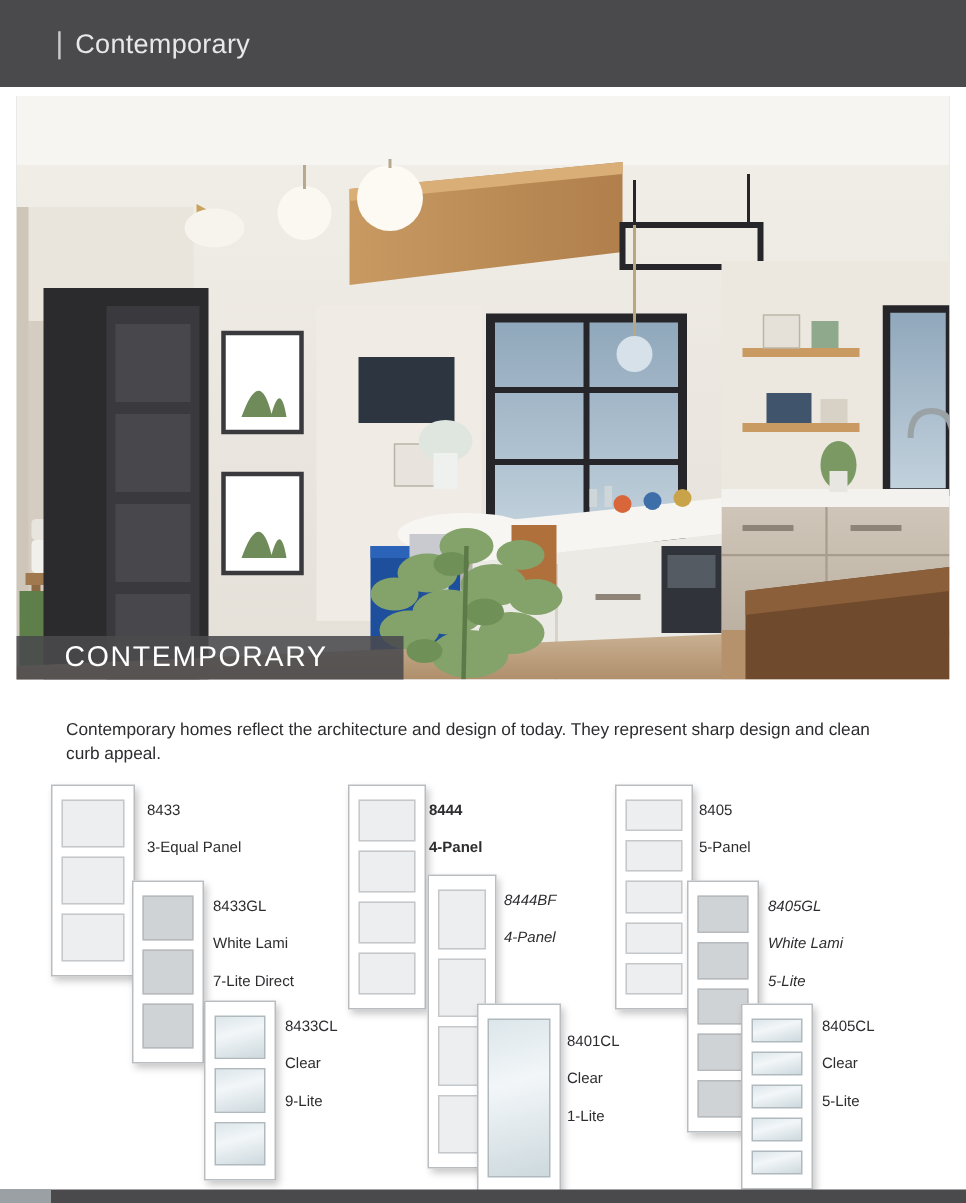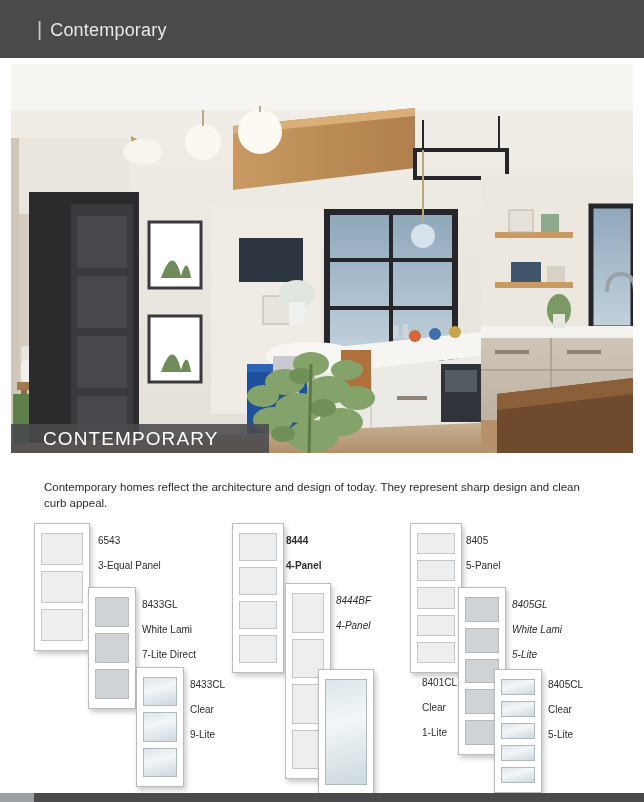--- a/index.html
+++ b/index.html
@@ -323,21 +323,21 @@
   <div class="doors">
 
     <div class="door" id="d0" style="left:34px; top:18px; width:56px; height:128px;">
       <div class="door-inner">
         <div class="panel light"></div>
         <div class="panel light"></div>
         <div class="panel light"></div>
       </div>
     </div>
     <div class="label" style="left:98px; top:17px;">
-      <span class="code">6543</span>
+      <span class="code">8433</span>
       <span>3-Equal Panel</span>
     </div>
 
     <div class="door" style="left:88px; top:82px; width:48px; height:122px;">
       <div class="door-inner">
         <div class="panel grey"></div>
         <div class="panel grey"></div>
         <div class="panel grey"></div>
       </div>
     </div>
@@ -384,21 +384,21 @@
     <div class="label" style="left:336px; top:77px;font-style:italic;">
       <span class="code">8444BF</span>
       <span>4-Panel</span>
     </div>
 
     <div class="door" style="left:318px; top:164px; width:56px; height:126px;">
       <div class="door-inner">
         <div class="panel clear"></div>
       </div>
     </div>
-    <div class="label" style="left:378px; top:159px;margin-left:44px;">
+    <div class="label" style="left:378px; top:171px;">
       <span class="code">8401CL</span>
       <span class="code">Clear</span>
       <span>1-Lite</span>
     </div>
 
     <div class="door" style="left:410px; top:18px; width:52px; height:150px;">
       <div class="door-inner">
         <div class="panel light"></div>
         <div class="panel light"></div>
         <div class="panel light"></div>

